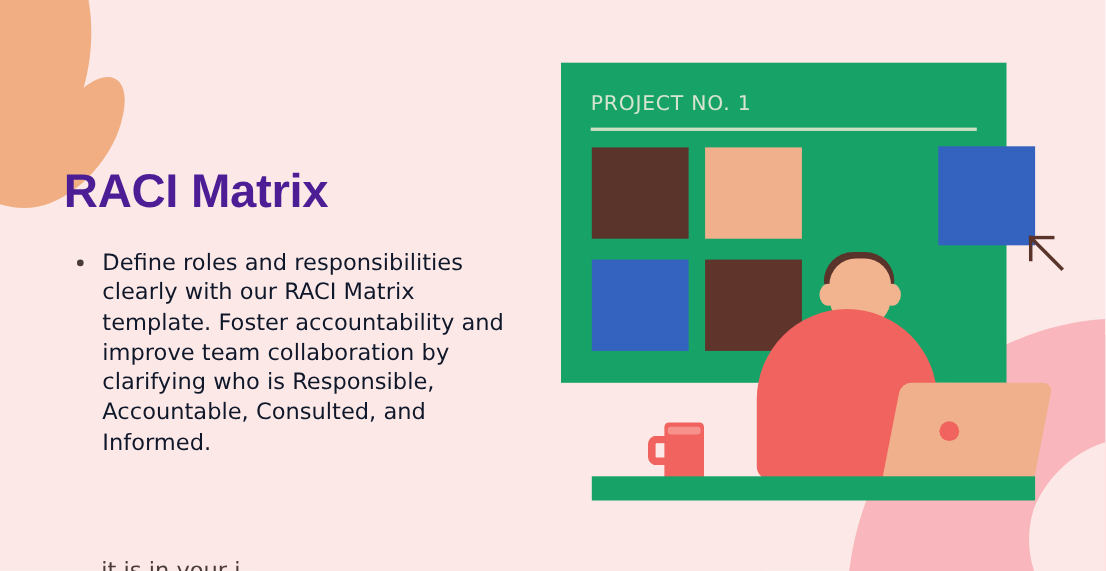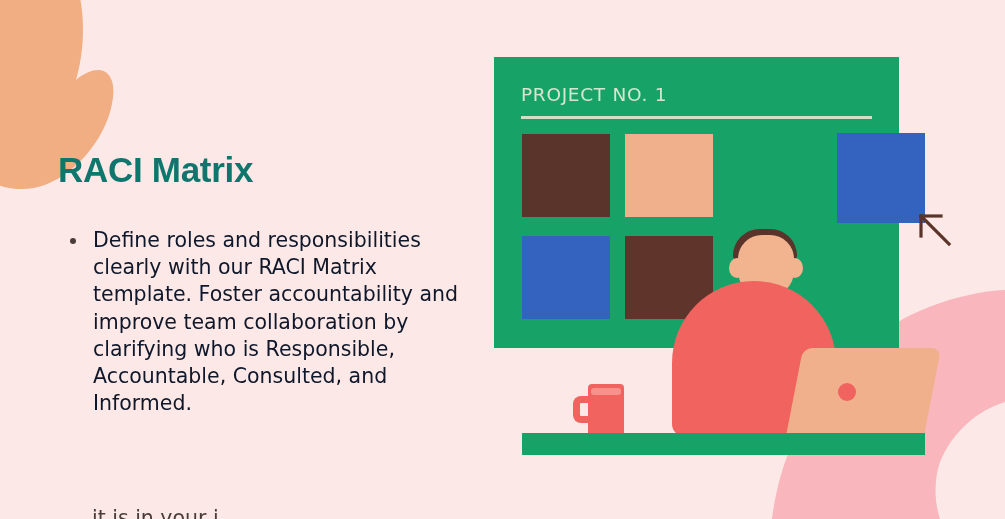--- a/index.html
+++ b/index.html
@@ -31,26 +31,26 @@
 
   
   #text-col {
     position: absolute;
     left: 58px;
     top: 152px;
     width: 420px;
   }
 
   #page-title {
-    font-size: 35px;
+    font-size: 43px;
     font-weight: bold;
-    color: #0f766e;
+    color: #4c1d95;
     letter-spacing: -0.3px;
     line-height: 1.05;
-    margin: 0 0 38px 0;
+    margin: 0 0 28px 0;
     font-family: "Liberation Sans", sans-serif;
   }
 
   #bullet-list {
     list-style: none;
     margin: 0;
     padding: 0;
   }
   #bullet-list li {
     position: relative;
@@ -79,21 +79,21 @@
     font-size: 20.5px;
     line-height: 1.33;
     color: #4A3C38;
     white-space: nowrap;
     font-family: "DejaVu Sans", sans-serif;
   }
 
   
   #illustration {
     position: absolute;
-    left: 0;
+    left: 16px;
     top: 0;
     width: 879px;
     height: 519px;
   }
 
   .green-panel {
     position: absolute;
     left: 494px;
     top: 57px;
     width: 405px;

